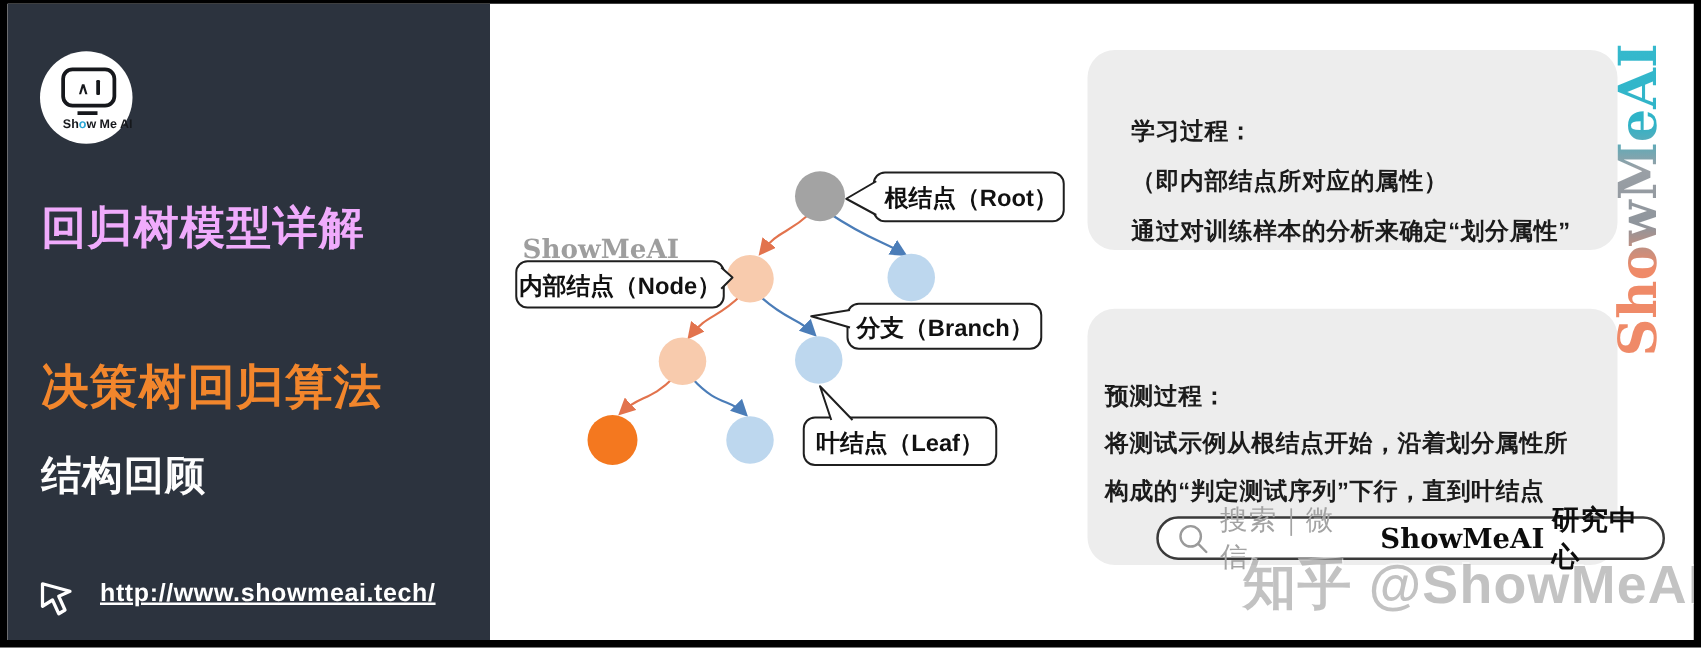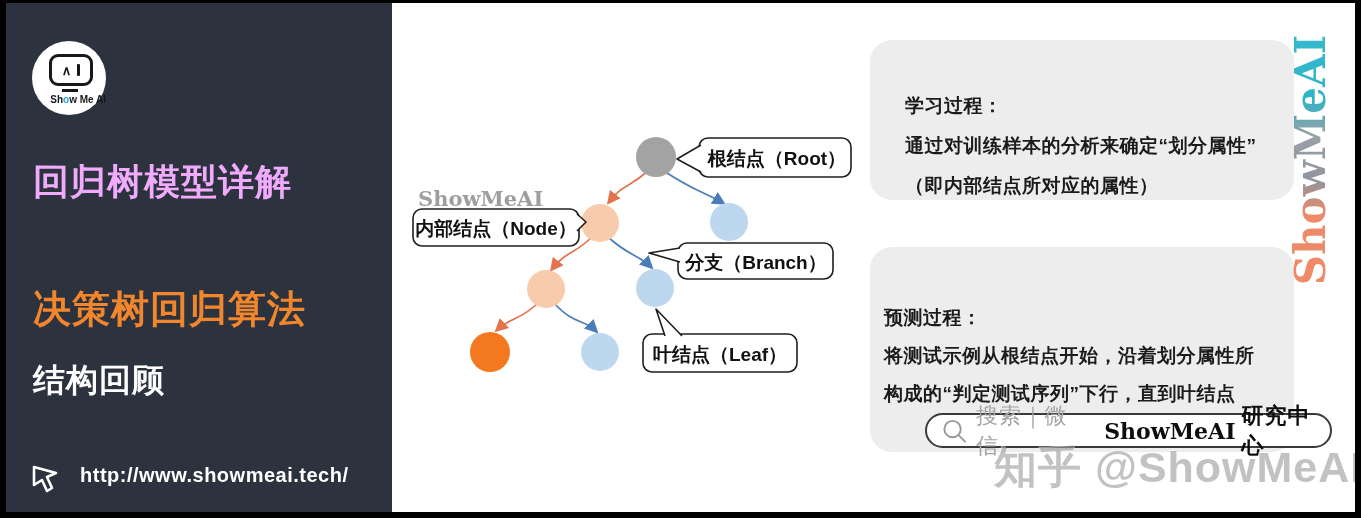--- a/index.html
+++ b/index.html
@@ -13,21 +13,21 @@
   .robot-head{position:absolute;left:17px;top:13px;width:38px;height:26px;border:3px solid #16181c;border-radius:9px;
               display:flex;align-items:center;justify-content:center;gap:6px;}
   .robot-head .eye-l{font-size:13px;font-weight:bold;color:#16181c;line-height:1;}
   .robot-head .eye-r{width:3px;height:12px;background:#16181c;border-radius:1px;display:inline-block;}
   .robot-chin{position:absolute;left:30px;top:48px;width:16px;height:3px;background:#16181c;}
   .logo-text{position:absolute;left:0;top:53px;width:74px;text-align:right;font-size:10px;font-weight:bold;color:#16181c;letter-spacing:0;}
   .logo-text .o-teal{color:#2aa7d6;}
   .sb-title{position:absolute;left:27px;top:155px;font-size:36px;font-weight:bold;color:#f0abfc;letter-spacing:1px;margin:0;}
   .sb-heading{position:absolute;left:27px;top:281px;font-size:38px;font-weight:bold;margin:0;letter-spacing:1px;}
   .sb-section{position:absolute;left:27px;top:356px;font-size:32px;font-weight:bold;color:#fdfdfd;margin:0;letter-spacing:1px;}
-  .url-row{position:absolute;left:20px;top:450px;display:flex;align-items:center;gap:10px;color:#fff;}
+  .url-row{position:absolute;left:20px;top:450px;display:flex;align-items:center;gap:10px;color:#fff;text-decoration:underline;}
   .url-row span{font-size:20px;font-weight:bold;letter-spacing:.5px;}
 
   
   .tree-svg{position:absolute;left:0;top:0;}
   .bubble{fill:#ffffff;stroke:#1f1f1f;stroke-width:1.6px;}
   .bubble-tail{fill:#ffffff;stroke:#1f1f1f;stroke-width:1.6px;stroke-linejoin:round;}
   .bubble-txt{font-family:"Liberation Sans",sans-serif;font-size:19px;font-weight:600;fill:#111;text-anchor:middle;}
   .tree-watermark{font-family:"DejaVu Serif",serif;font-size:21px;font-weight:bold;fill:#9e9e9e;}
   .edge{fill:none;stroke-width:1.7px;}
 
@@ -126,22 +126,22 @@
       </g>
       <g>
         <rect class="bubble" x="637" y="331" width="154" height="38" rx="9"></rect>
         <path class="bubble-tail" d="M659 333 L650 306 L676 333"></path>
         <text class="bubble-txt" x="714" y="358">叶结点（Leaf）</text>
       </g>
     </svg>
 
     <div class="panel panel-1">
       <p>学习过程：</p>
+      <p>（即内部结点所对应的属性）</p>
       <p>通过对训练样本的分析来确定“划分属性”</p>
-      <p>（即内部结点所对应的属性）</p>
     </div>
     <div class="panel panel-2">
       <p>预测过程：</p>
       <p>将测试示例从根结点开始，沿着划分属性所</p>
       <p>构成的“判定测试序列”下行，直到叶结点</p>
     </div>
 
     <div class="vbrand">
       <div class="vbrand-inner">ShowMeAI</div>
     </div>

